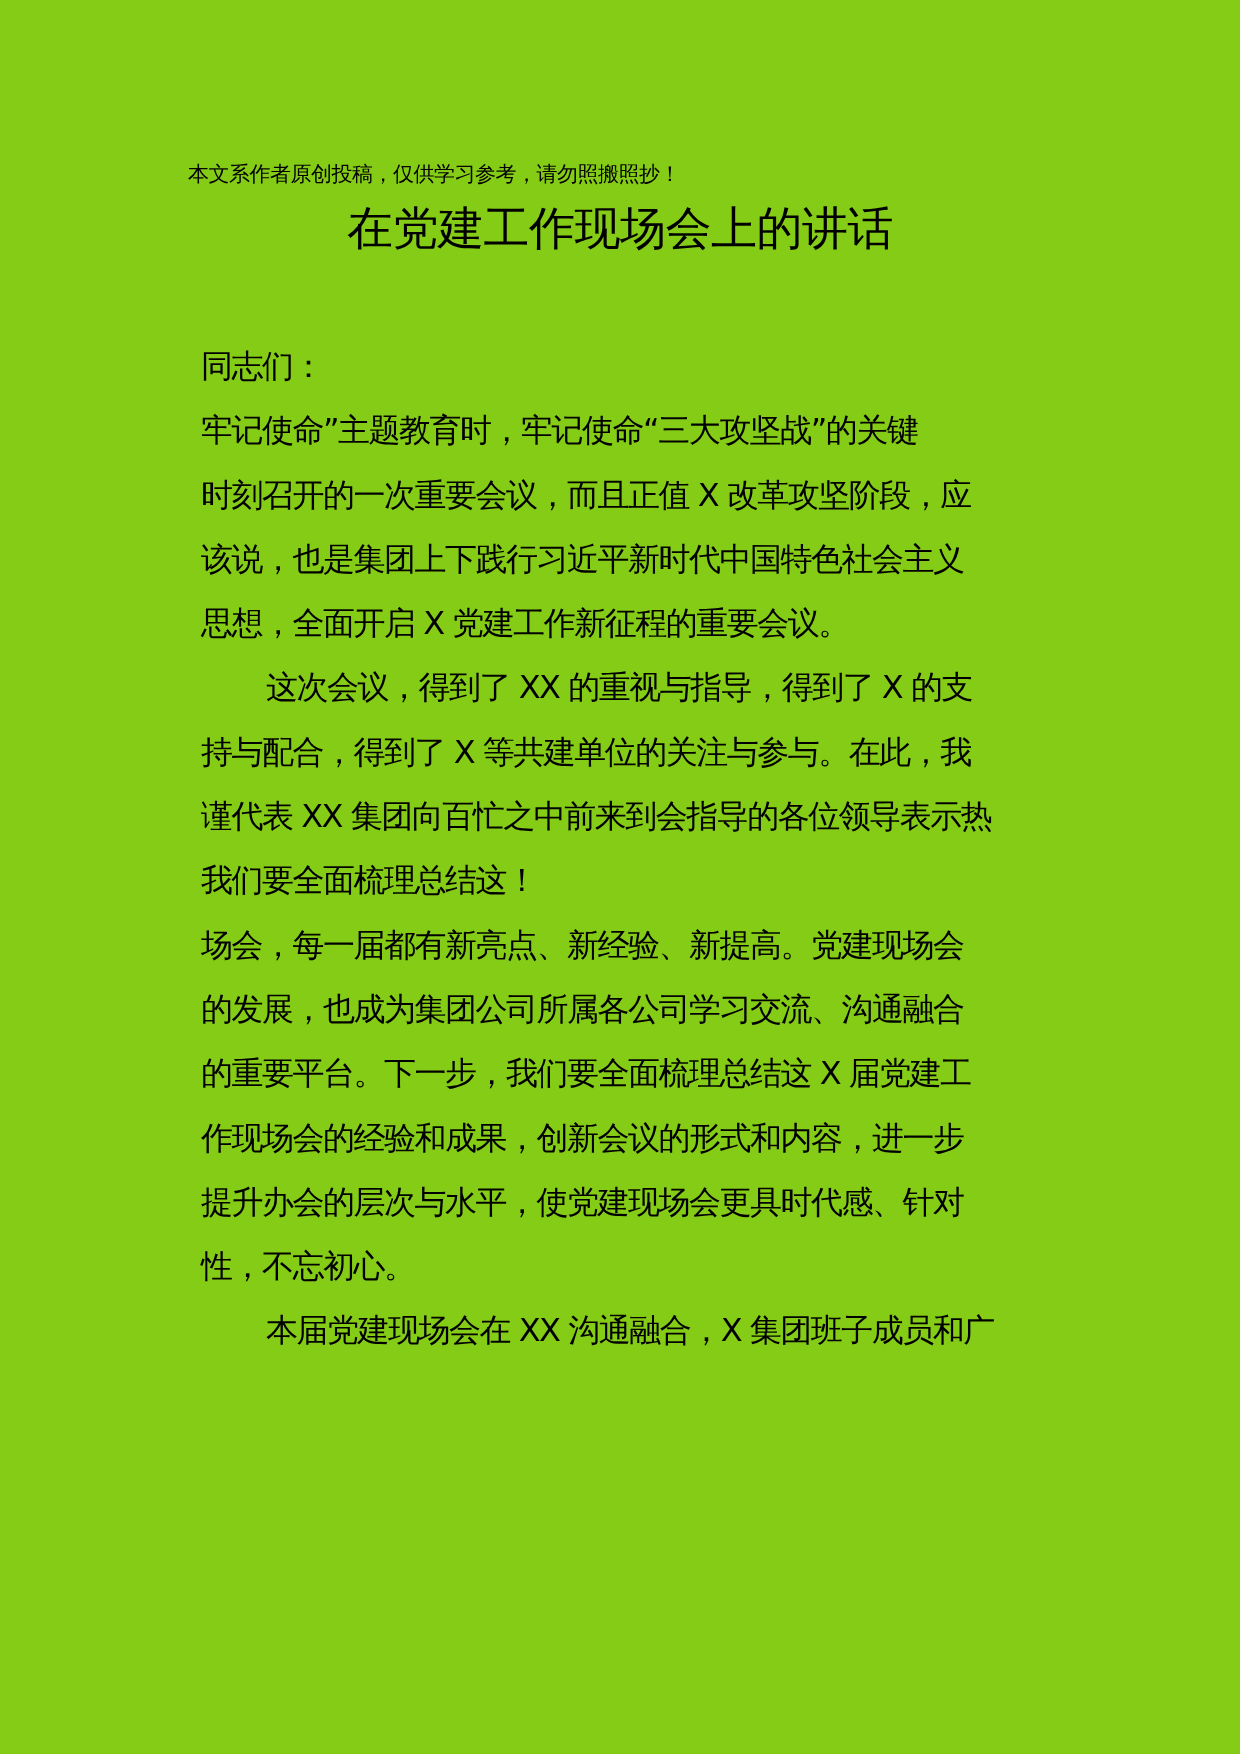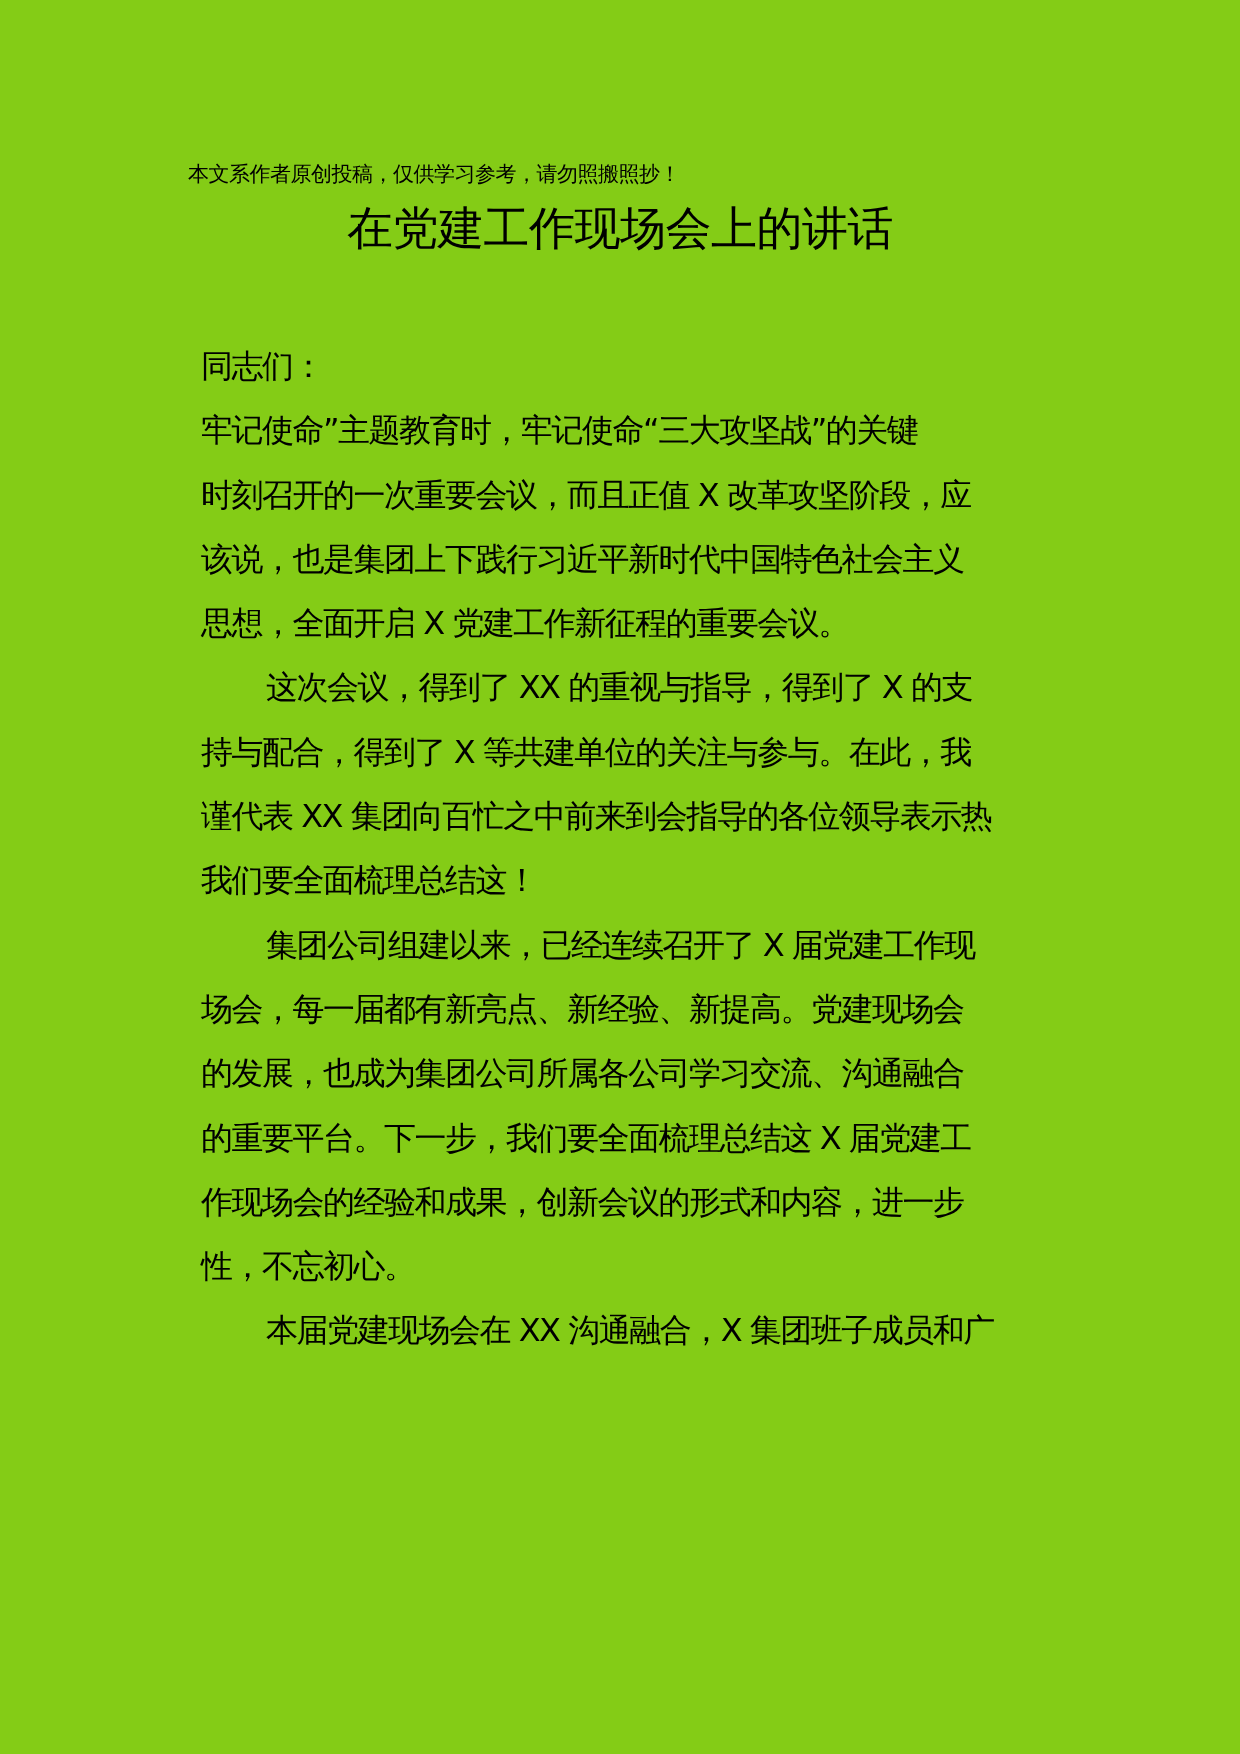--- a/index.html
+++ b/index.html
@@ -33,21 +33,21 @@
   <div class="body-text">
     <div class="line">同志们：</div>
     <div class="line">牢记使命”主题教育时，牢记使命“三大攻坚战”的关键</div>
     <div class="line">时刻召开的一次重要会议，而且正值 X 改革攻坚阶段，应</div>
     <div class="line">该说，也是集团上下践行习近平新时代中国特色社会主义</div>
     <div class="line">思想，全面开启 X 党建工作新征程的重要会议。</div>
     <div class="line indent">这次会议，得到了 XX 的重视与指导，得到了 X 的支</div>
     <div class="line">持与配合，得到了 X 等共建单位的关注与参与。在此，我</div>
     <div class="line">谨代表 XX 集团向百忙之中前来到会指导的各位领导表示热</div>
     <div class="line">我们要全面梳理总结这！</div>
-    <div class="line indent">集团公司组建以来，已经连续召开了 X 届党建工作现</div>
     <div class="line">场会，每一届都有新亮点、新经验、新提高。党建现场会</div>
     <div class="line">的发展，也成为集团公司所属各公司学习交流、沟通融合</div>
     <div class="line">的重要平台。下一步，我们要全面梳理总结这 X 届党建工</div>
     <div class="line">作现场会的经验和成果，创新会议的形式和内容，进一步</div>
+    <div class="line">提升办会的层次与水平，使党建现场会更具时代感、针对</div>
     <div class="line">性，不忘初心。</div>
     <div class="line indent">本届党建现场会在 XX 沟通融合，X 集团班子成员和广</div>
   </div>
 </div>
 
 </body></html>

